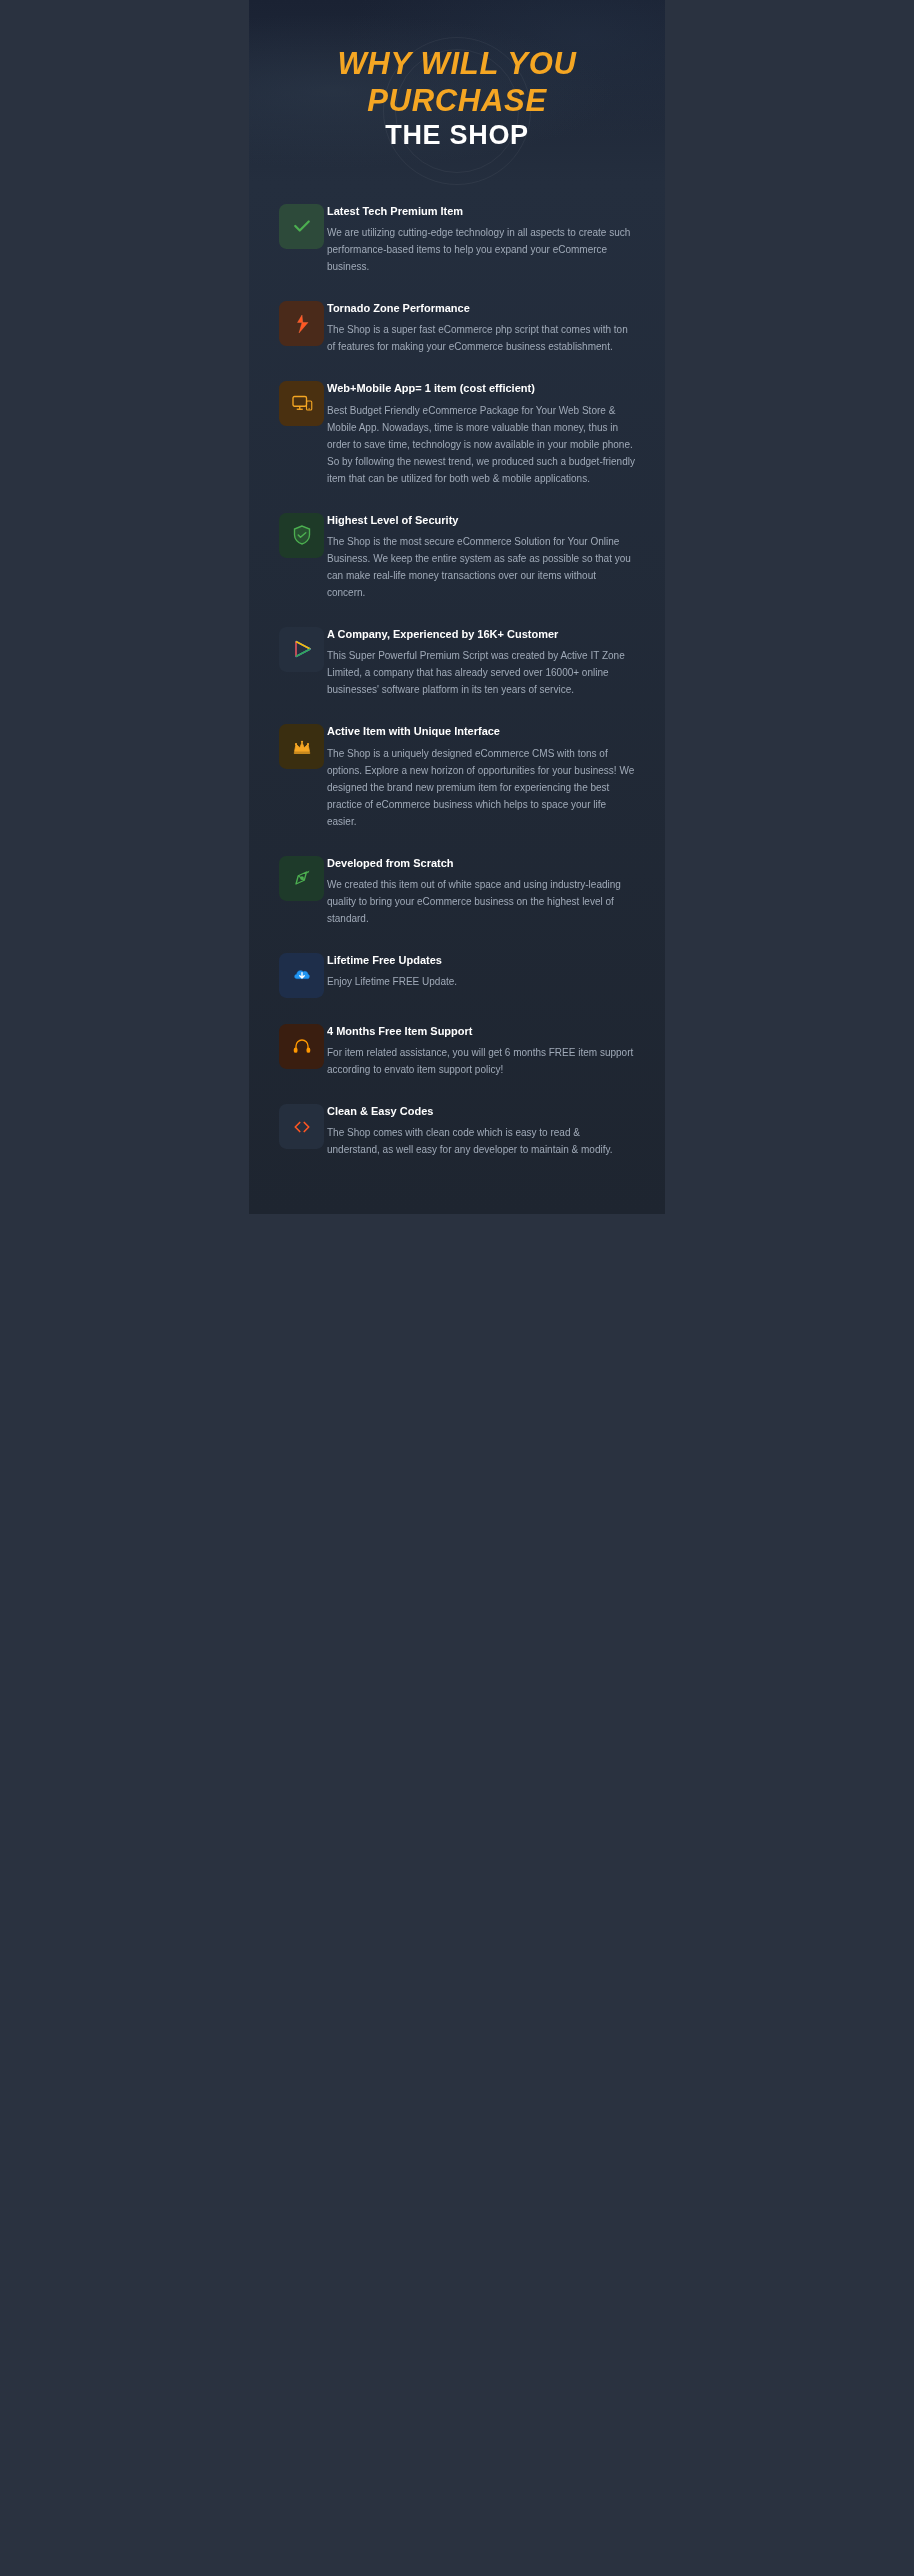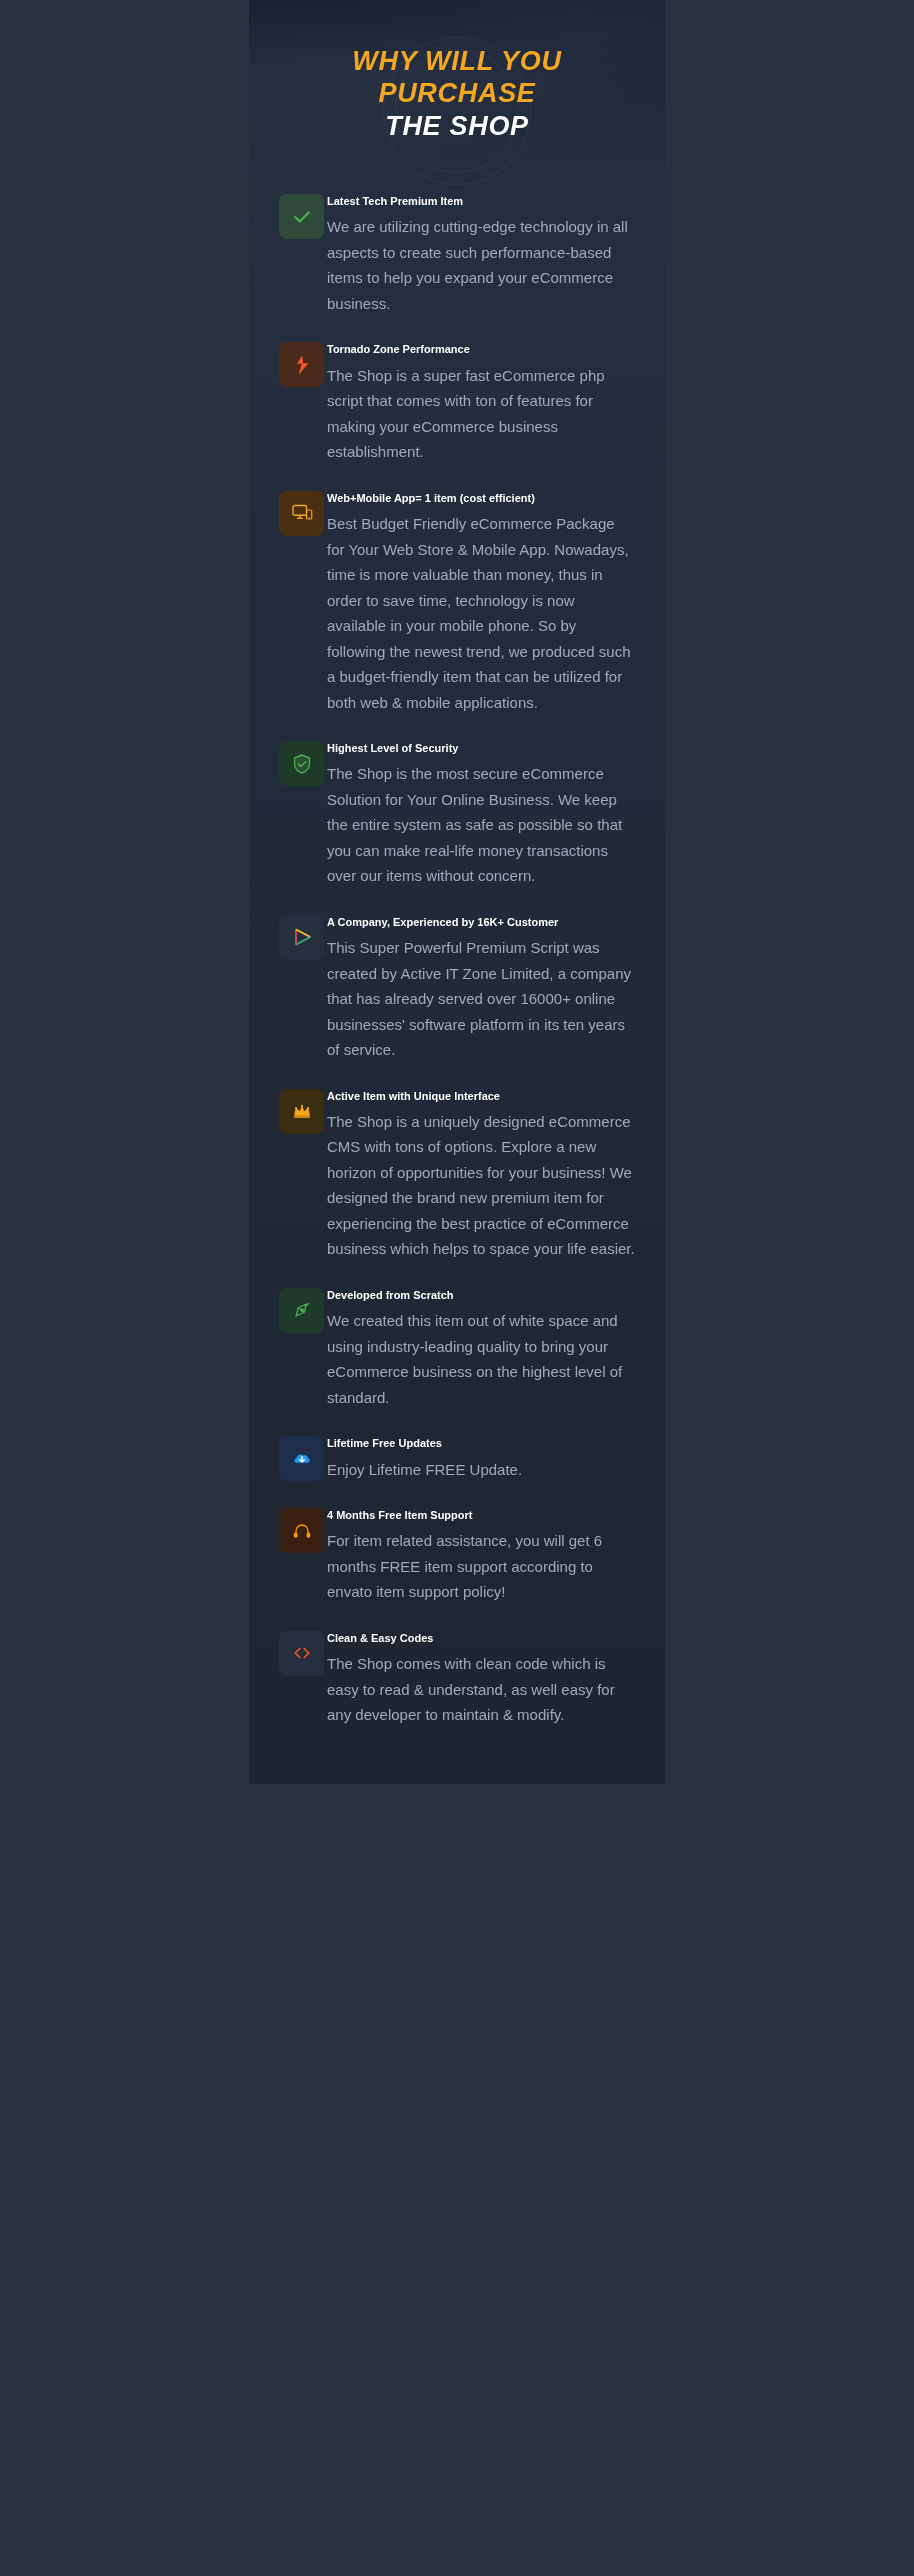--- a/index.html
+++ b/index.html
@@ -22,37 +22,36 @@
       text-align: center;
       background: linear-gradient(180deg, #1a2233 0%, #242e3e 100%);
     }
 
     .main-title {
       position: relative;
       z-index: 2;
     }
 
     .title-line1 {
-      font-size: 27px;
+      font-size: 31px;
       font-weight: 900;
       color: #f5a623;
       text-transform: uppercase;
       font-style: italic;
       letter-spacing: 0.7px;
       line-height: 1.2;
     }
 
     .title-line2 {
       font-size: 27px;
       font-weight: 900;
       color: #ffffff;
       text-transform: uppercase;
       letter-spacing: 0.7px;
       line-height: 1.2;
-      font-style: italic;
     }
 
     .subtitle {
       position: relative;
       z-index: 2;
       margin-top: 15px;
       font-size: 10.4px;
       color: #ffffff;
       line-height: 1.7;
       font-weight: 600;
@@ -90,21 +89,21 @@
 
     .feature-title {
       font-size: 11px;
       font-weight: 700;
       color: #ffffff;
       margin-bottom: 6px;
       line-height: 1.3;
     }
 
     .feature-desc {
-      font-size: 15px;
+      font-size: 10px;
       color: #a0aab8;
       line-height: 1.7;
     }
 
     
     .icon-green { background-color: #2d4a3a; }
     .icon-orange-red { background-color: #4a2a1a; }
     .icon-orange { background-color: #4a3010; }
     .icon-dark-green { background-color: #1e3a28; }
     .icon-dark-bg { background-color: #252f3e; }

